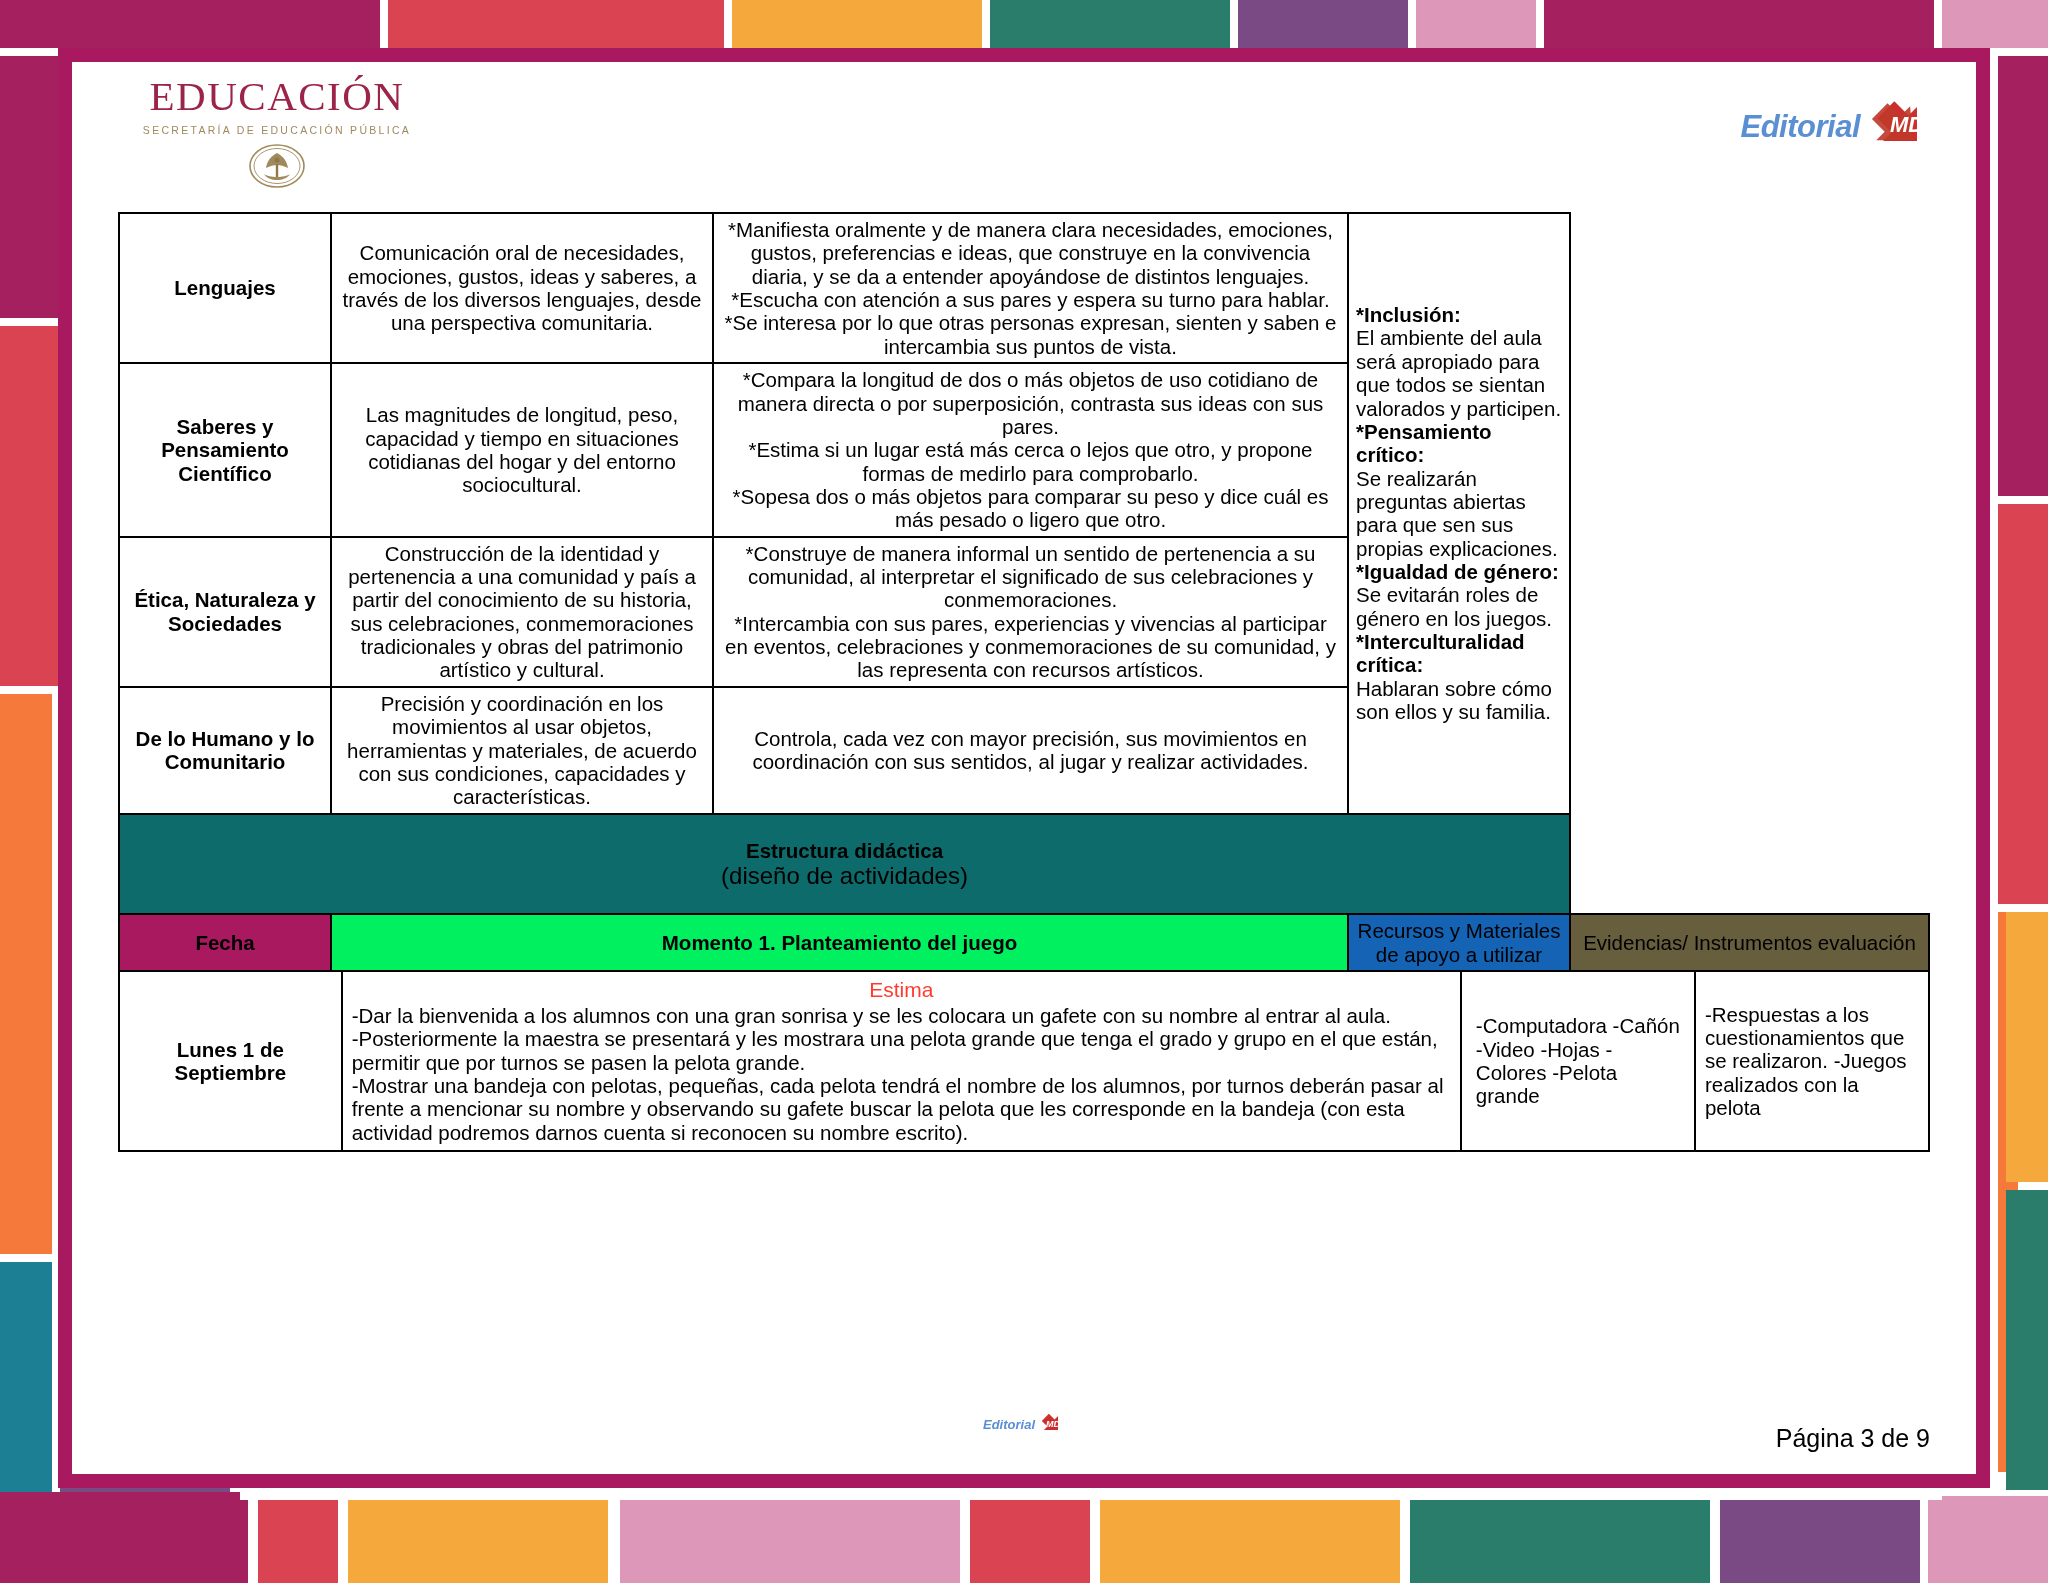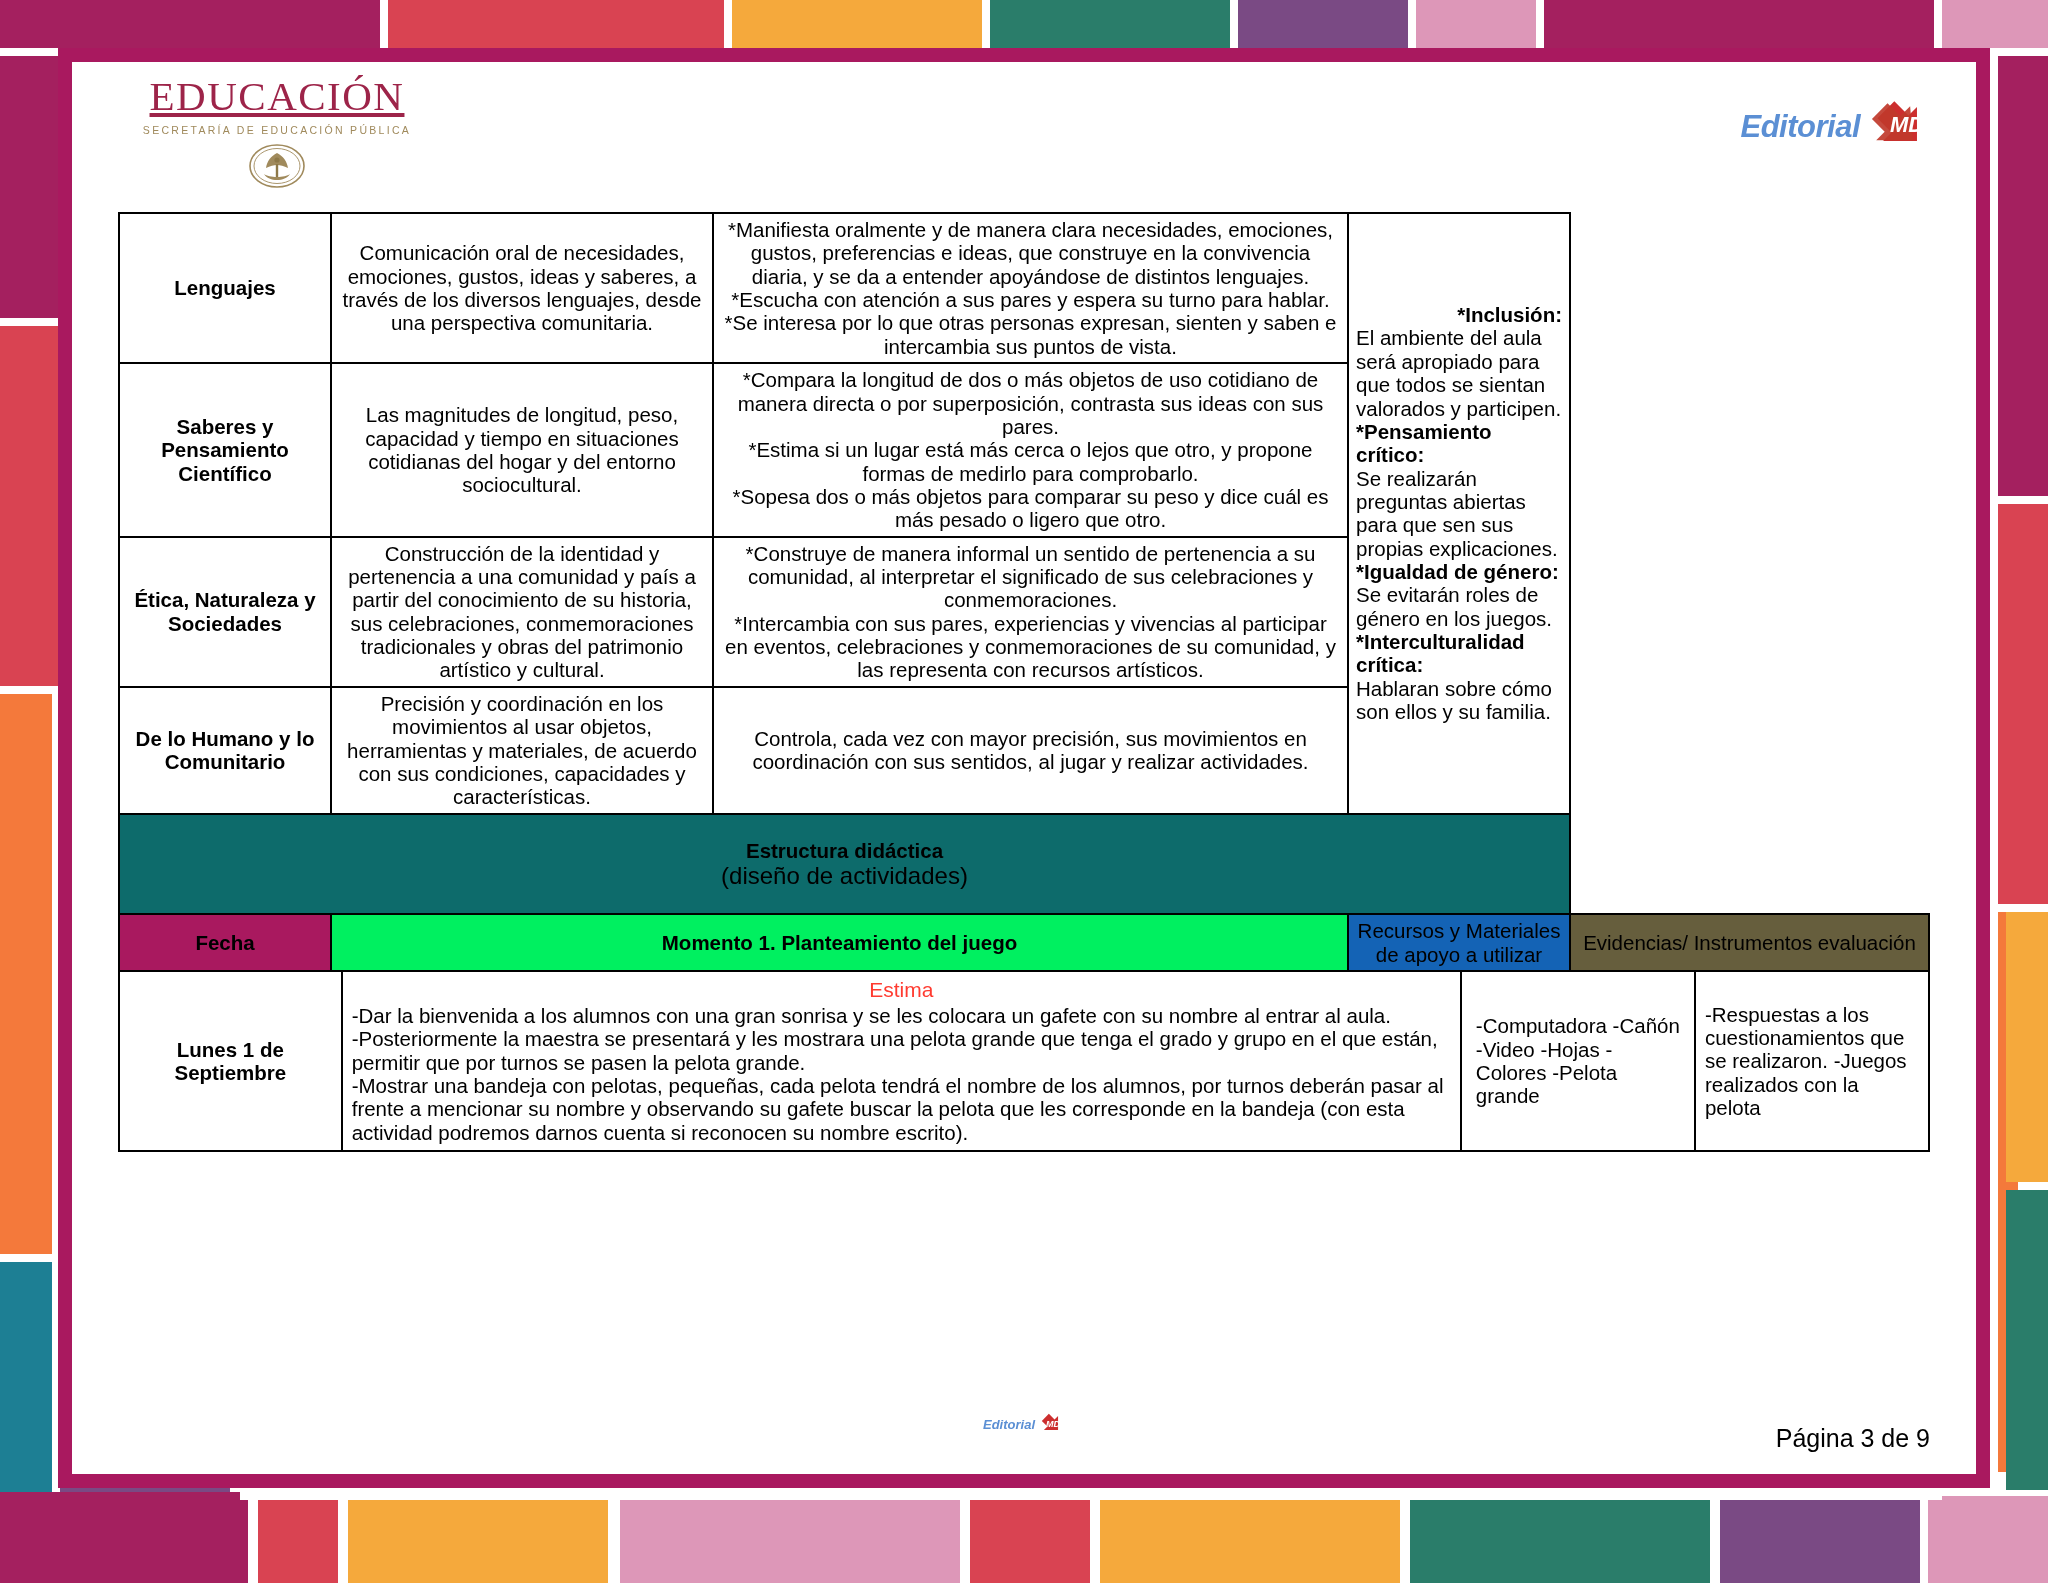--- a/index.html
+++ b/index.html
@@ -57,21 +57,20 @@
     width: 290px;
     text-align: center;
   }
   #sep-title {
     font-family: "Liberation Serif", serif;
     font-size: 41px;
     letter-spacing: 1.5px;
     color: #9d2449;
     font-weight: 400;
     line-height: 1;
-    text-decoration: underline;
   }
   #sep-subtitle {
     font-family: "Liberation Sans", sans-serif;
     font-size: 10.5px;
     letter-spacing: 2.3px;
     color: #a08a5c;
     margin-top: 7px;
   }
   #sep-seal {
     margin: 8px auto 0 auto;
@@ -320,21 +319,21 @@
     <table id="main-table">
       <tbody>
 
         <tr>
           <td class="campo">Lenguajes</td>
           <td class="contenido">Comunicación oral de necesidades, emociones, gustos, ideas y saberes, a través de los diversos lenguajes, desde una perspectiva comunitaria.</td>
           <td class="pda" style="white-space:pre-line"> *Manifiesta oralmente y de manera clara necesidades, emociones, gustos, preferencias e ideas, que construye en la convivencia diaria, y se da a entender apoyándose de distintos lenguajes.
 *Escucha con atención a sus pares y espera su turno para hablar.
 *Se interesa por lo que otras personas expresan, sienten y saben e intercambia sus puntos de vista.</td>
           <td class="ejes" rowspan="4">
-              <div style="font-weight: bold; text-align: right;">*Inclusión:</div>
+              <div style="font-weight: bold;">*Inclusión:</div>
               <div>El ambiente del aula será apropiado para que todos se sientan valorados y participen.</div>
               <div style="font-weight: bold;">*Pensamiento crítico:</div>
               <div>Se realizarán preguntas abiertas para que sen sus propias explicaciones.</div>
               <div style="font-weight: bold;">*Igualdad de género:</div>
               <div>Se evitarán roles de género en los juegos.</div>
               <div style="font-weight: bold;">*Interculturalidad crítica:</div>
               <div>Hablaran sobre cómo son ellos y su familia.</div>
             </td>
         </tr>
 

